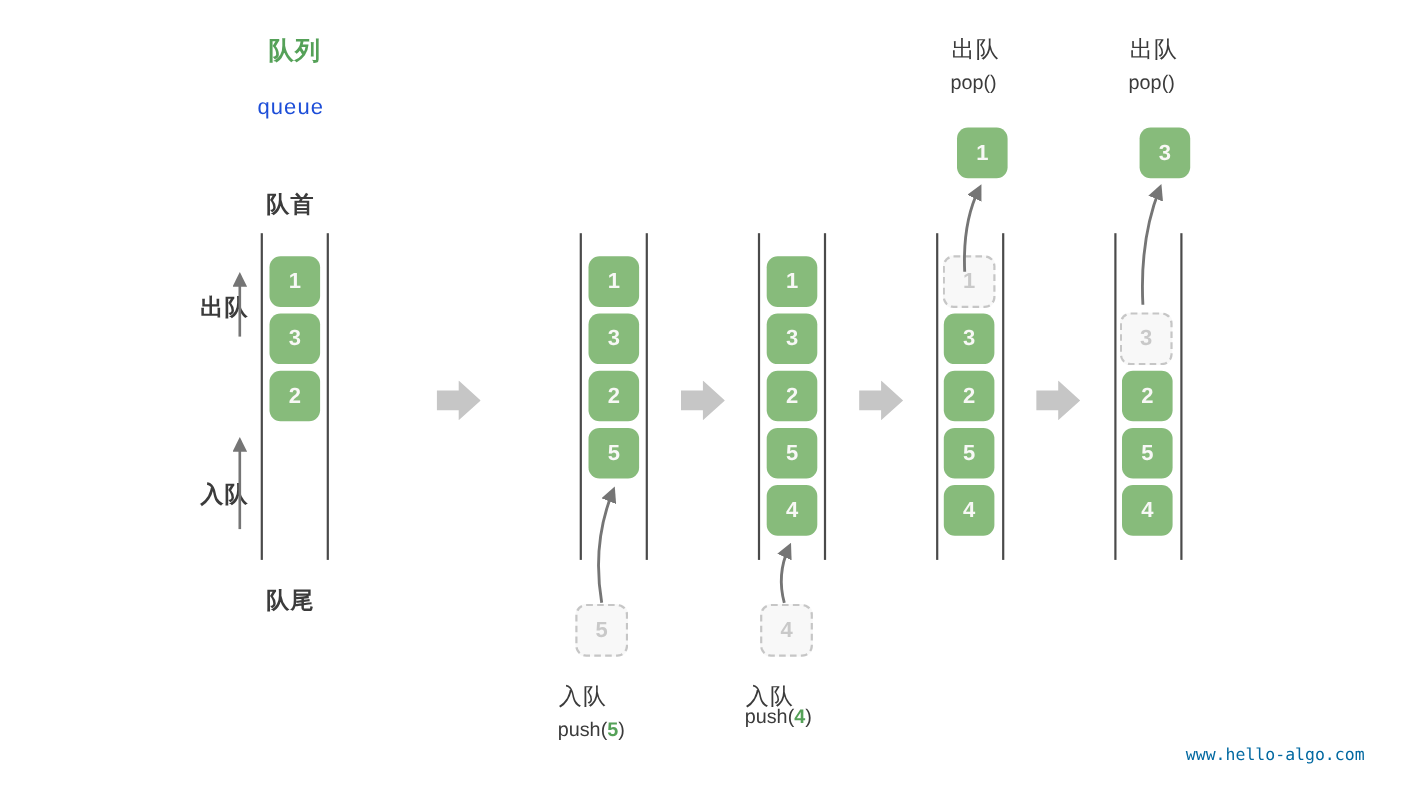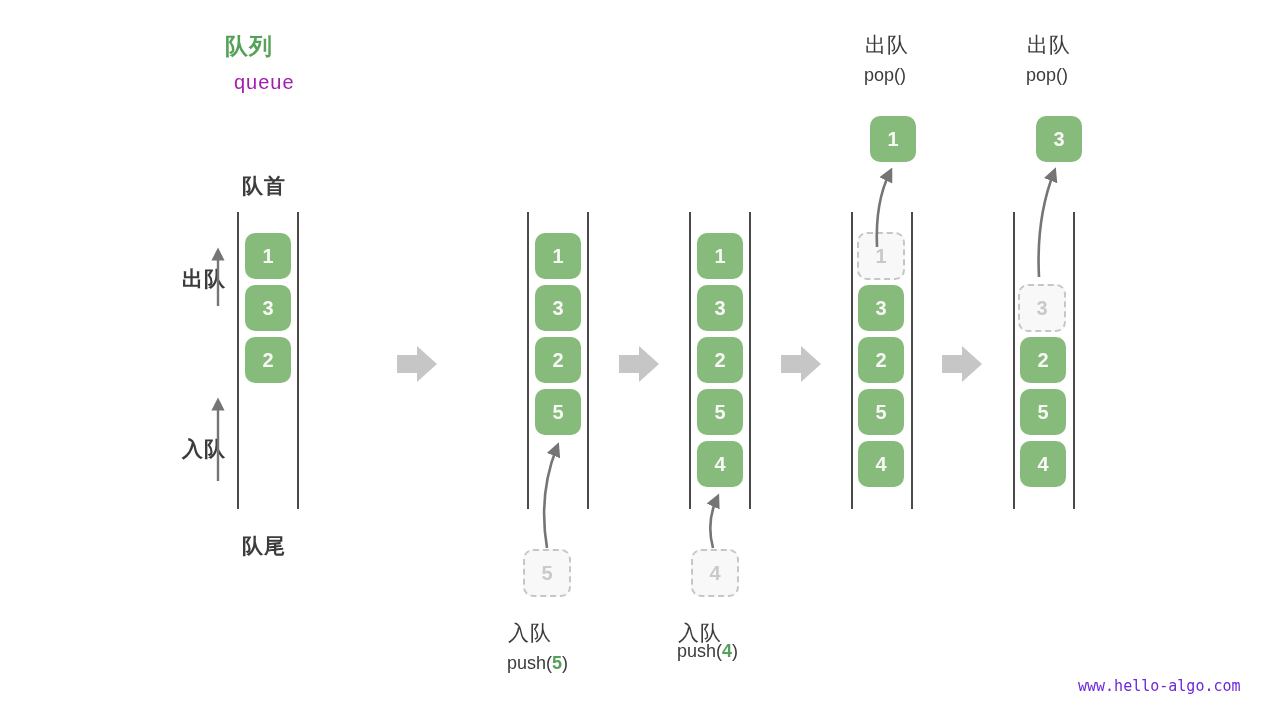--- a/index.html
+++ b/index.html
@@ -4,21 +4,21 @@
 <style>
   html,body{margin:0;padding:0;background:#ffffff;}
   body{
     width:1280px;height:720px;position:relative;overflow:hidden;
     font-family:"Liberation Sans","DejaVu Sans",sans-serif;
     color:#3c3c3c;
   }
   .abs{position:absolute;}
   
   .title-zh{font-size:23px;font-weight:700;color:#55A158;letter-spacing:1px;}
-  .title-en{font-size:20px;color:#a21caf;letter-spacing:1px;}
+  .title-en{font-size:20px;color:#1d4ed8;letter-spacing:1px;margin-top:16px;}
   .side-label{font-size:21px;font-weight:700;color:#3b3b3b;letter-spacing:1px;}
   .op-label{font-size:21px;font-weight:400;color:#3b3b3b;letter-spacing:1px;}
   .code-label{font-family:Liberation Sans, sans-serif;font-size:18px;color:#3b3b3b;}
   .code-label .arg{color:#55A158;font-weight:700;}
   
   .rail{width:2px;background:#4a4a4a;top:212px;height:297px;}
   
   .box{
     width:46px;height:46px;border-radius:10px;background:#87BB7B;
     color:#f8f8f6;font-size:20px;font-weight:700;
@@ -26,26 +26,26 @@
   }
   
   .ghost{
     box-sizing:border-box;width:48px;height:48px;border-radius:10px;
     border:2px dashed #c6c6c6;background:#f8f8f8;
     color:#c9c9c9;font-size:20px;font-weight:700;
     display:flex;align-items:center;justify-content:center;
   }
   .overlay{position:absolute;left:0;top:0;pointer-events:none;}
   .block-arrow{position:absolute;}
-  .watermark{font-family:"DejaVu Sans Mono","Liberation Mono",monospace;font-size:15px;color:#6d28d9;}
+  .watermark{font-family:"DejaVu Sans Mono","Liberation Mono",monospace;font-size:15px;color:#0369a1;}
 </style>
 </head>
 <body>
 
-<div class="abs title-zh" style="left:225px;top:31px">队列</div>
+<div class="abs title-zh" style="left:244px;top:31px">队列</div>
 <div class="abs title-en" style="left:234px;top:71px">queue</div>
 
 <div class="abs side-label" style="left:242px;top:172px">队首</div>
 <div class="abs side-label" style="left:182px;top:265px">出队</div>
 <div class="abs side-label" style="left:182px;top:435px">入队</div>
 <div class="abs side-label" style="left:242px;top:532px">队尾</div>
 
 <div class="abs rail" style="left:237px"></div>
 <div class="abs rail" style="left:297px"></div>
 <div class="abs rail" style="left:527px"></div>

